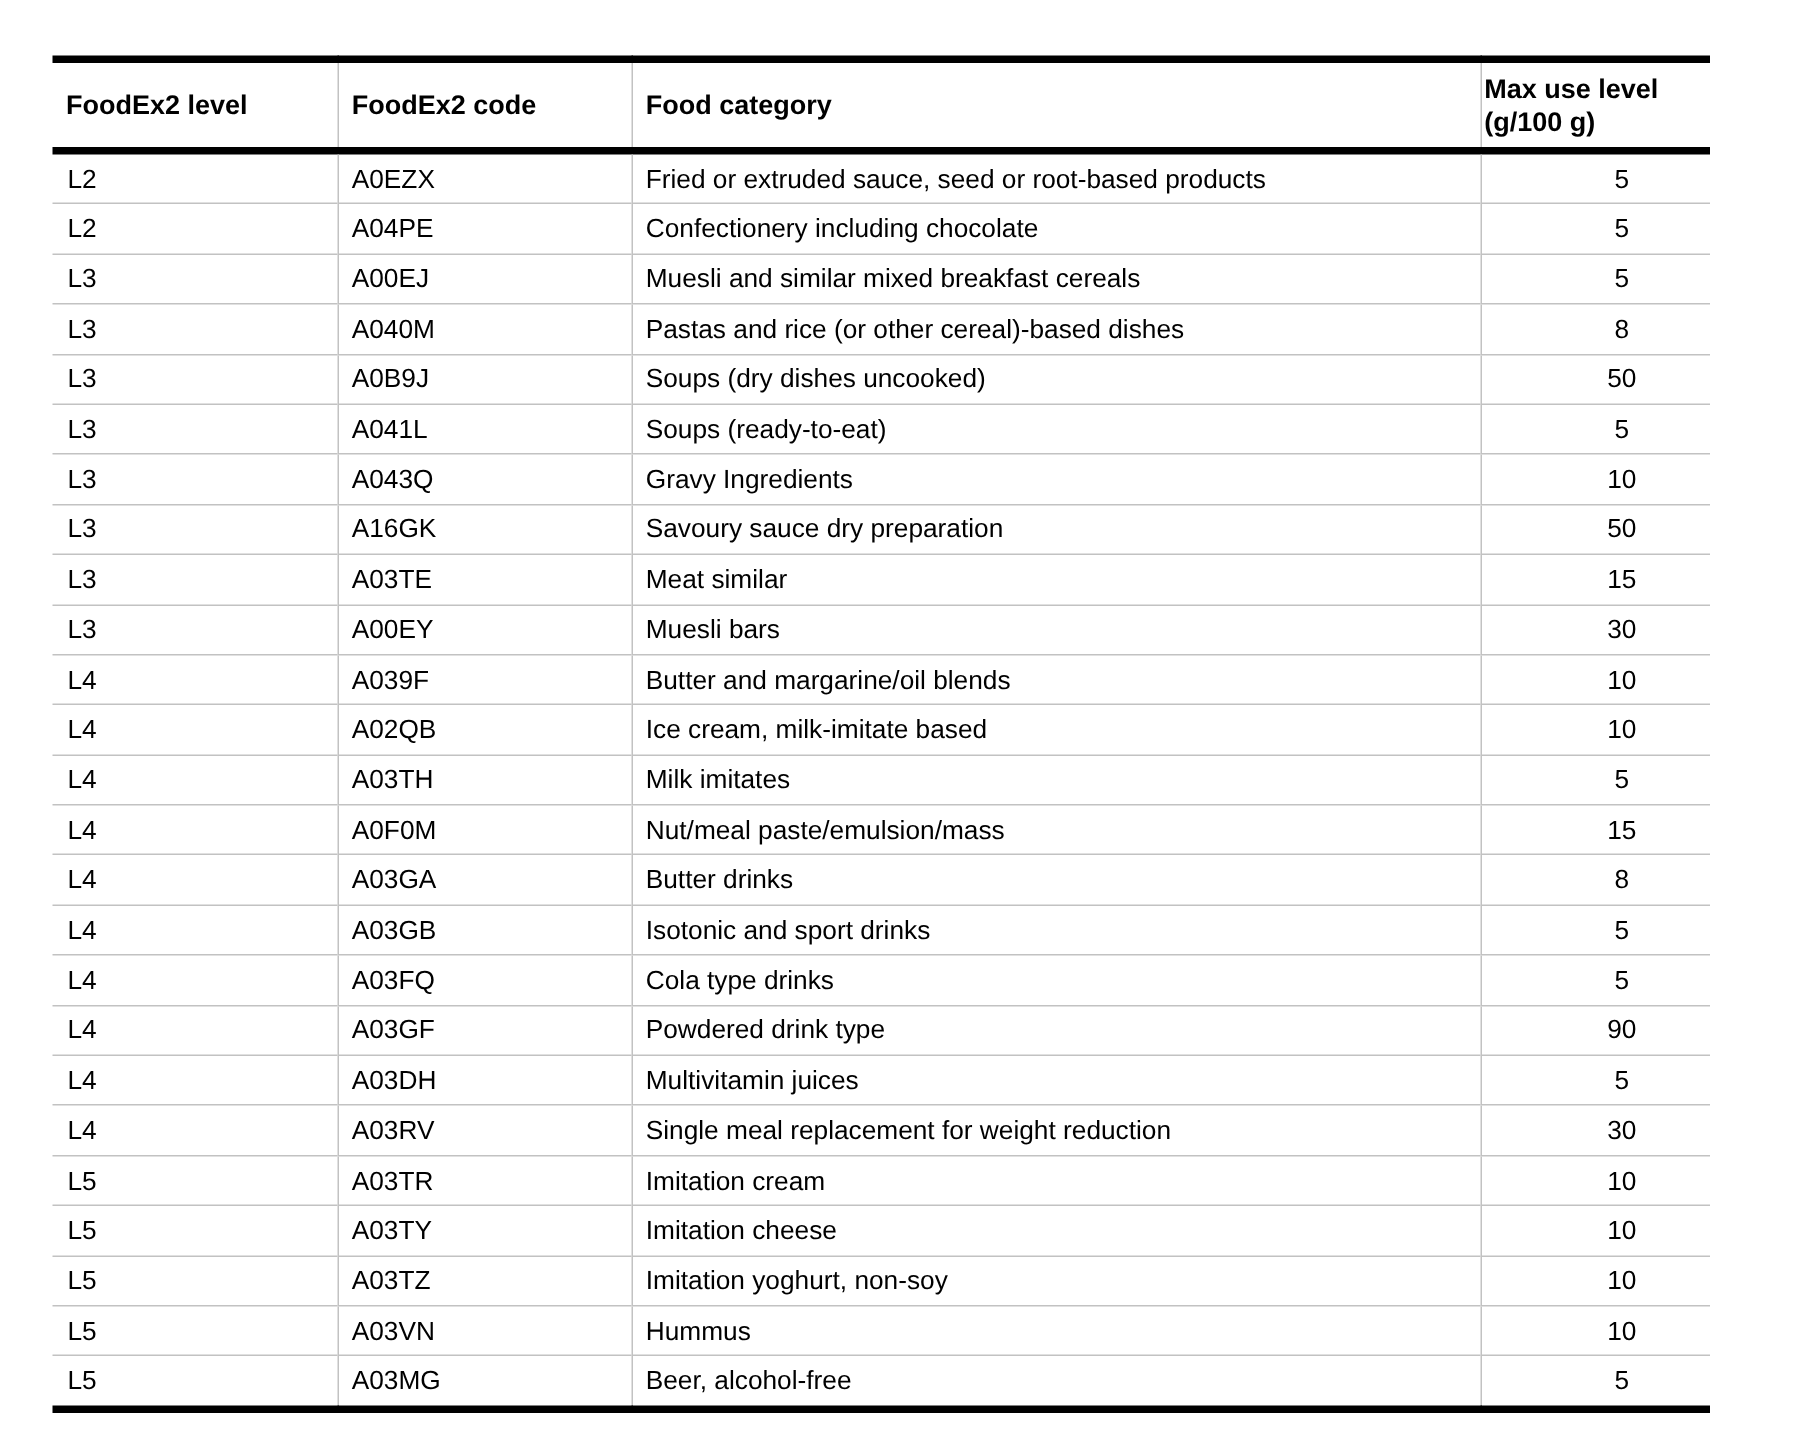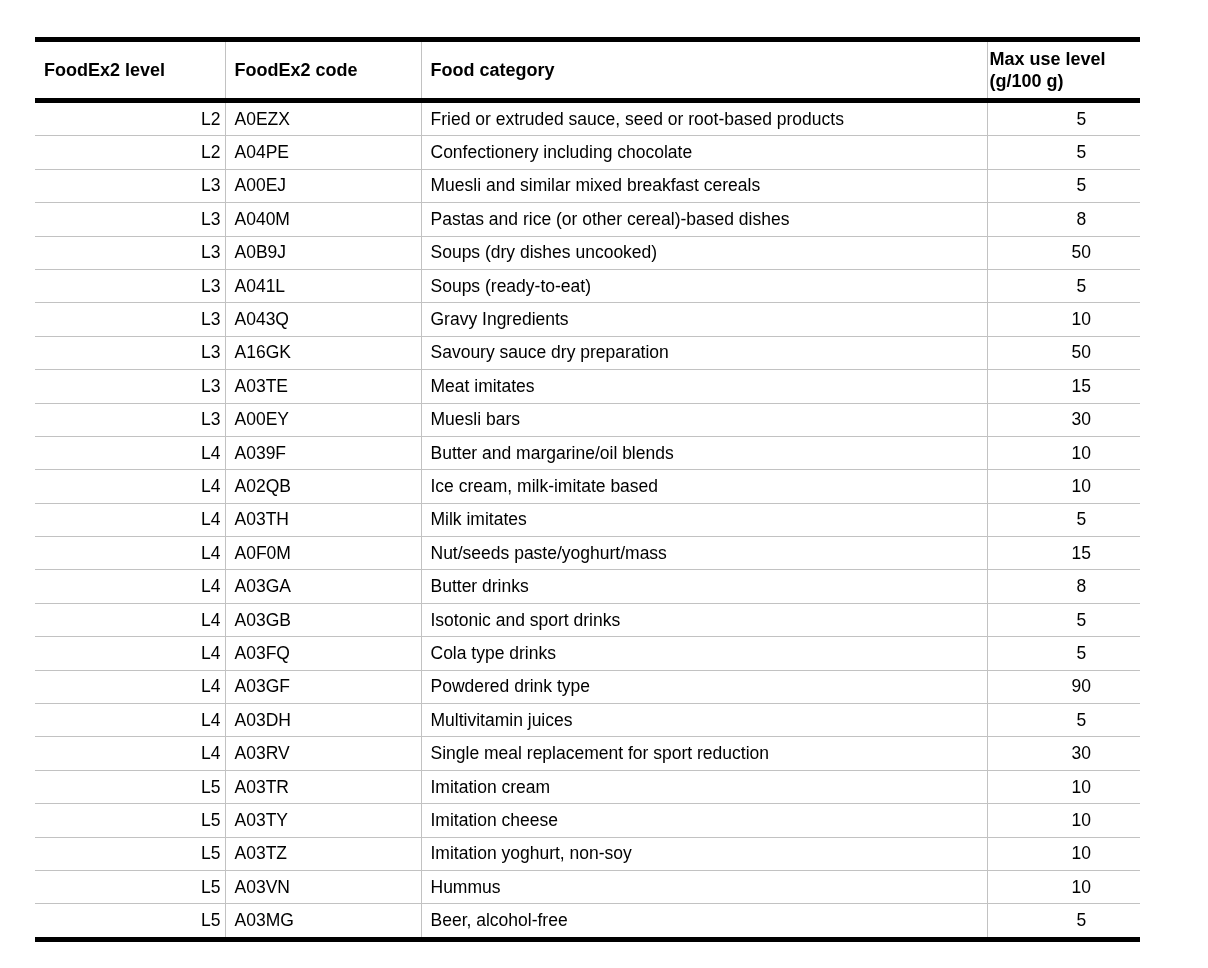--- a/index.html
+++ b/index.html
@@ -50,21 +50,21 @@
   }
   table.foodex td {
     height: 32.4px;
     vertical-align: middle;
     padding: 0 4px 0 9px;
     border-top: 1px solid #c2c2c2;
     white-space: nowrap;
     overflow: hidden;
     background: #ffffff;
   }
-  table.foodex td.col-level { padding-left: 10px; text-align: right; }
+  table.foodex td.col-level { padding-left: 10px; }
   table.foodex td.col-max {
     text-align: center;
     padding: 0 2px;
   }
   
   table.foodex th + th,
   table.foodex td + td {
     border-left: 1px solid #c2c2c2;
   }
 </style>
@@ -135,21 +135,21 @@
         </tr>
         <tr>
           <td class="col-level">L3</td>
           <td class="col-code">A16GK</td>
           <td class="col-category">Savoury sauce dry preparation</td>
           <td class="col-max">50</td>
         </tr>
         <tr>
           <td class="col-level">L3</td>
           <td class="col-code">A03TE</td>
-          <td class="col-category">Meat imitates</td>
+          <td class="col-category">Meat similar</td>
           <td class="col-max">15</td>
         </tr>
         <tr>
           <td class="col-level">L3</td>
           <td class="col-code">A00EY</td>
           <td class="col-category">Muesli bars</td>
           <td class="col-max">30</td>
         </tr>
         <tr>
           <td class="col-level">L4</td>
@@ -165,21 +165,21 @@
         </tr>
         <tr>
           <td class="col-level">L4</td>
           <td class="col-code">A03TH</td>
           <td class="col-category">Milk imitates</td>
           <td class="col-max">5</td>
         </tr>
         <tr>
           <td class="col-level">L4</td>
           <td class="col-code">A0F0M</td>
-          <td class="col-category">Nut/seeds paste/yoghurt/mass</td>
+          <td class="col-category">Nut/meal paste/emulsion/mass</td>
           <td class="col-max">15</td>
         </tr>
         <tr>
           <td class="col-level">L4</td>
           <td class="col-code">A03GA</td>
           <td class="col-category">Butter drinks</td>
           <td class="col-max">8</td>
         </tr>
         <tr>
           <td class="col-level">L4</td>
@@ -201,21 +201,21 @@
         </tr>
         <tr>
           <td class="col-level">L4</td>
           <td class="col-code">A03DH</td>
           <td class="col-category">Multivitamin juices</td>
           <td class="col-max">5</td>
         </tr>
         <tr>
           <td class="col-level">L4</td>
           <td class="col-code">A03RV</td>
-          <td class="col-category">Single meal replacement for sport reduction</td>
+          <td class="col-category">Single meal replacement for weight reduction</td>
           <td class="col-max">30</td>
         </tr>
         <tr>
           <td class="col-level">L5</td>
           <td class="col-code">A03TR</td>
           <td class="col-category">Imitation cream</td>
           <td class="col-max">10</td>
         </tr>
         <tr>
           <td class="col-level">L5</td>

